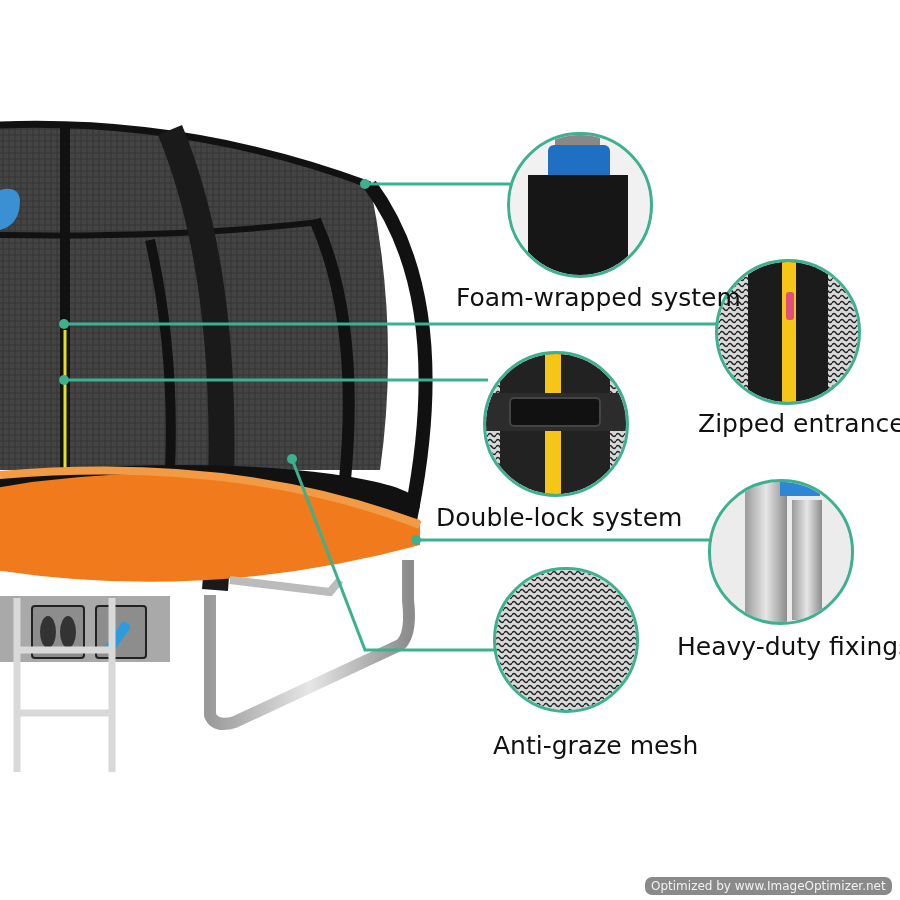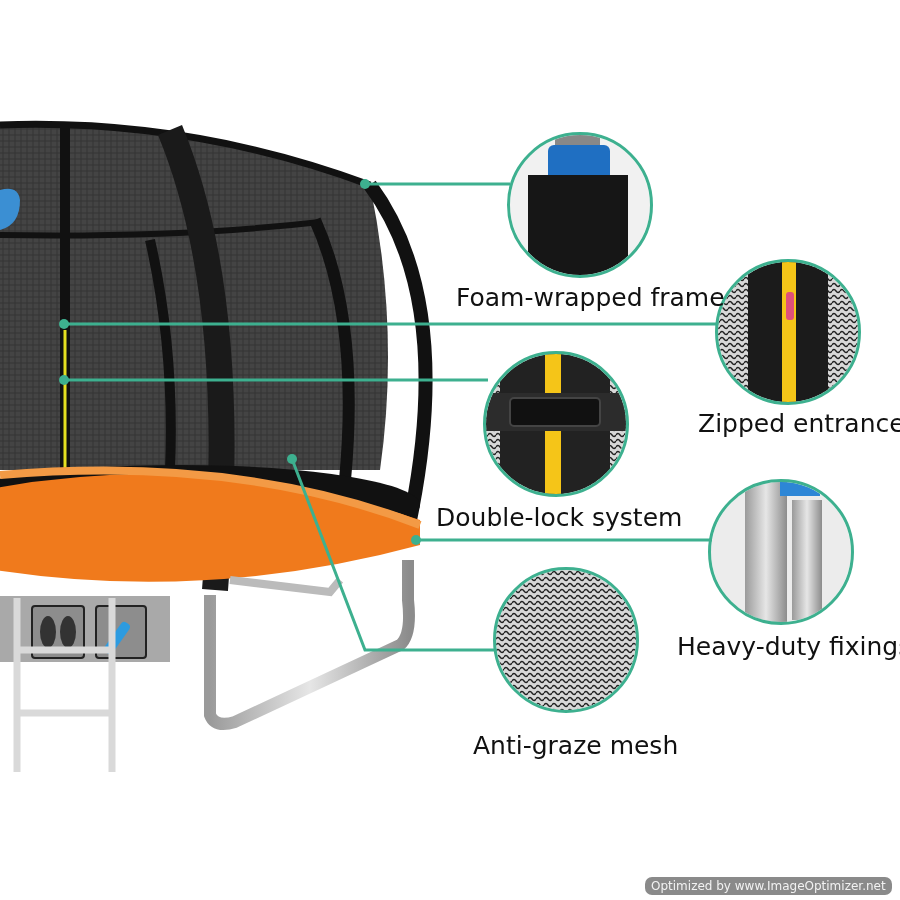--- a/index.html
+++ b/index.html
@@ -123,19 +123,19 @@
     <rect x="494" y="568" width="150" height="150" fill="url(#mesh2)"></rect>
   </g>
 </svg>
 
 <div class="circle" style="left:507px;top:132px;width:146px;height:146px;background:transparent;"></div>
 <div class="circle" style="left:715px;top:259px;width:146px;height:146px;background:transparent;"></div>
 <div class="circle" style="left:483px;top:351px;width:146px;height:146px;background:transparent;"></div>
 <div class="circle" style="left:708px;top:479px;width:146px;height:146px;background:transparent;"></div>
 <div class="circle" style="left:493px;top:567px;width:146px;height:146px;background:transparent;"></div>
 
-<div class="label" style="left:456px;top:283px;">Foam-wrapped frame</div>
+<div class="label" style="left:456px;top:283px;">Foam-wrapped system</div>
 <div class="label" style="left:698px;top:409px;">Zipped entrance</div>
 <div class="label" style="left:436px;top:503px;text-align:right;">Double-lock system</div>
 <div class="label" style="left:677px;top:632px;">Heavy-duty fixings</div>
-<div class="label" style="left:473px;top:731px;">Anti-graze mesh</div>
+<div class="label" style="left:493px;top:731px;">Anti-graze mesh</div>
 
 <div class="watermark">Optimized by www.ImageOptimizer.net</div>
 
 </body></html>

